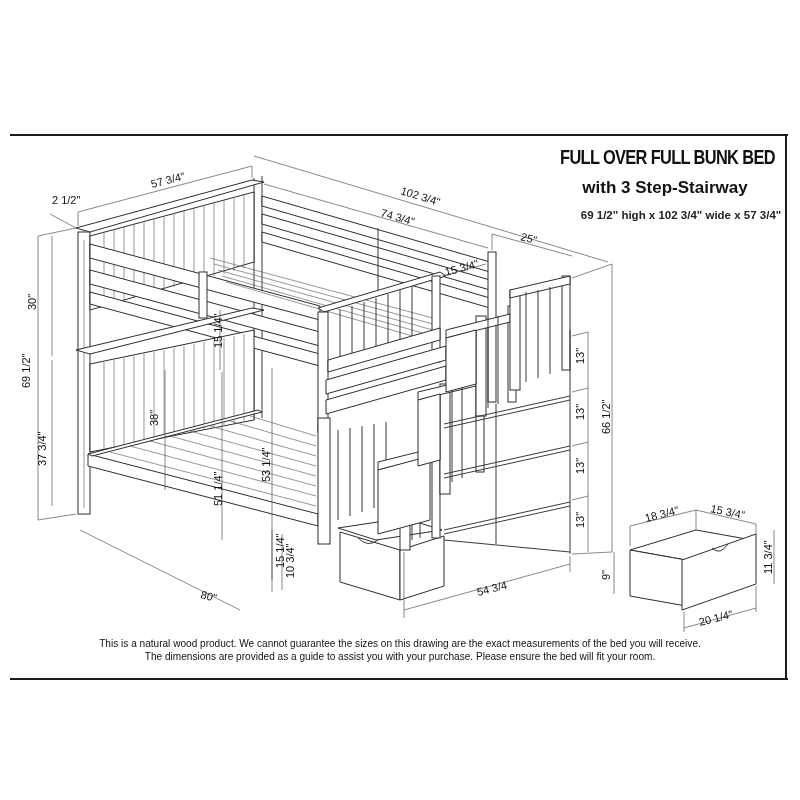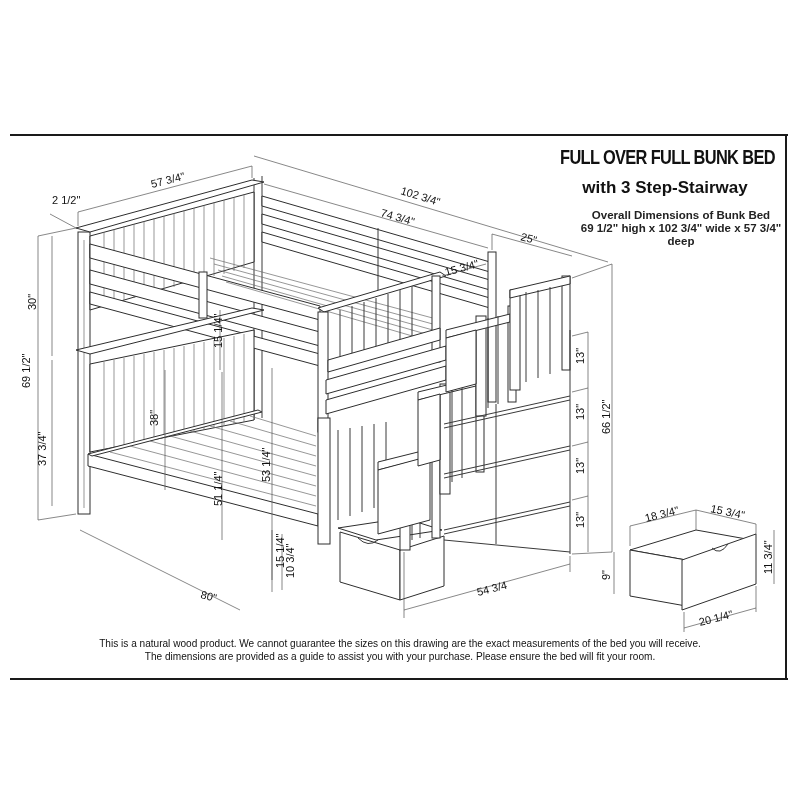--- a/index.html
+++ b/index.html
@@ -305,21 +305,19 @@
   <text x="646" y="522" transform="rotate(-14 646 522)">18 3/4"</text>
   <text x="710" y="512" transform="rotate(12 710 512)">15 3/4"</text>
   <text x="610" y="580" transform="rotate(-90 610 580)">9"</text>
   <text x="772" y="574" transform="rotate(-90 772 574)">11 3/4"</text>
   <text x="700" y="626" transform="rotate(-14 700 626)">20 1/4"</text>
 </svg>
 
 <div class="title">FULL OVER FULL BUNK BED</div>
 <div class="subtitle">with 3 Step-Stairway</div>
 <div class="overall">
-  <div>Overall Dimensions of Bunk Bed</div>
   <div>69 1/2" high x 102 3/4" wide x 57 3/4"</div>
-  <div>deep</div>
 </div>
 
 <div class="disclaimer">
   <div>This is a natural wood product. We cannot guarantee the sizes on this drawing are the exact measurements of the bed you will receive.</div>
   <div>The dimensions are provided as a guide to assist you with your purchase. Please ensure the bed will fit your room.</div>
 </div>
 
 </body></html>

